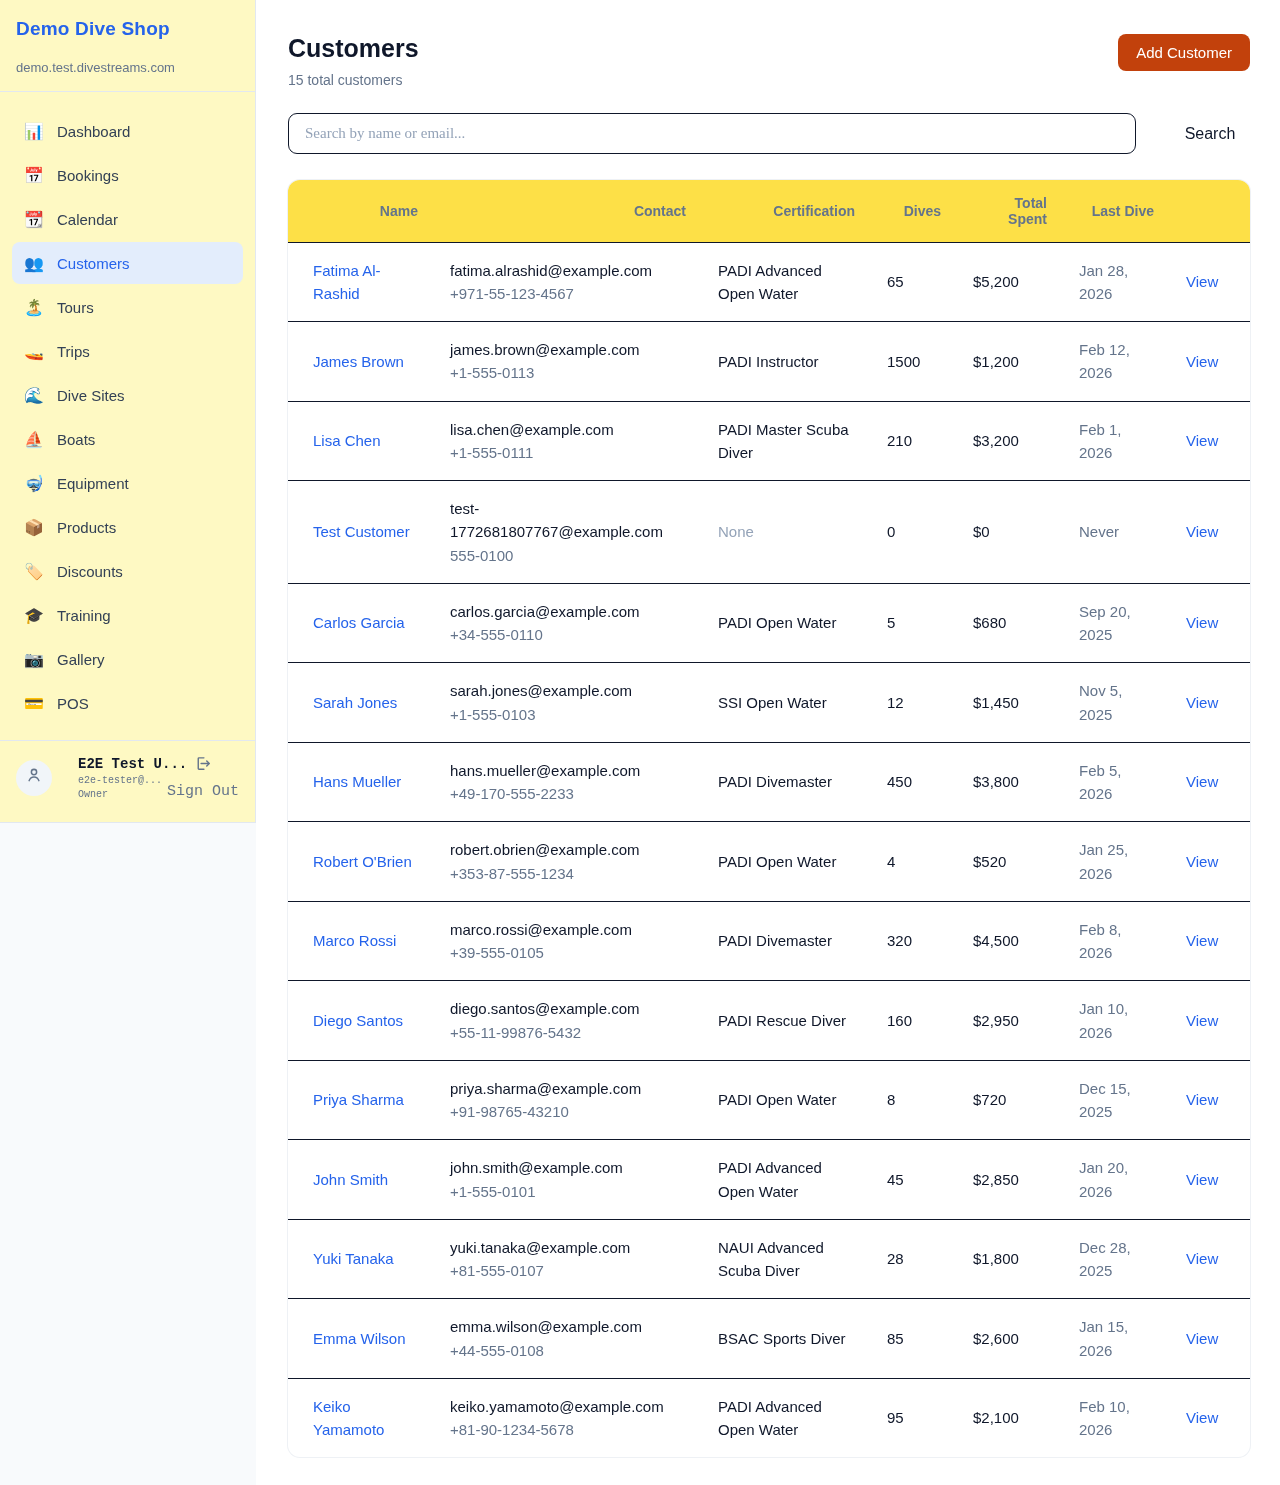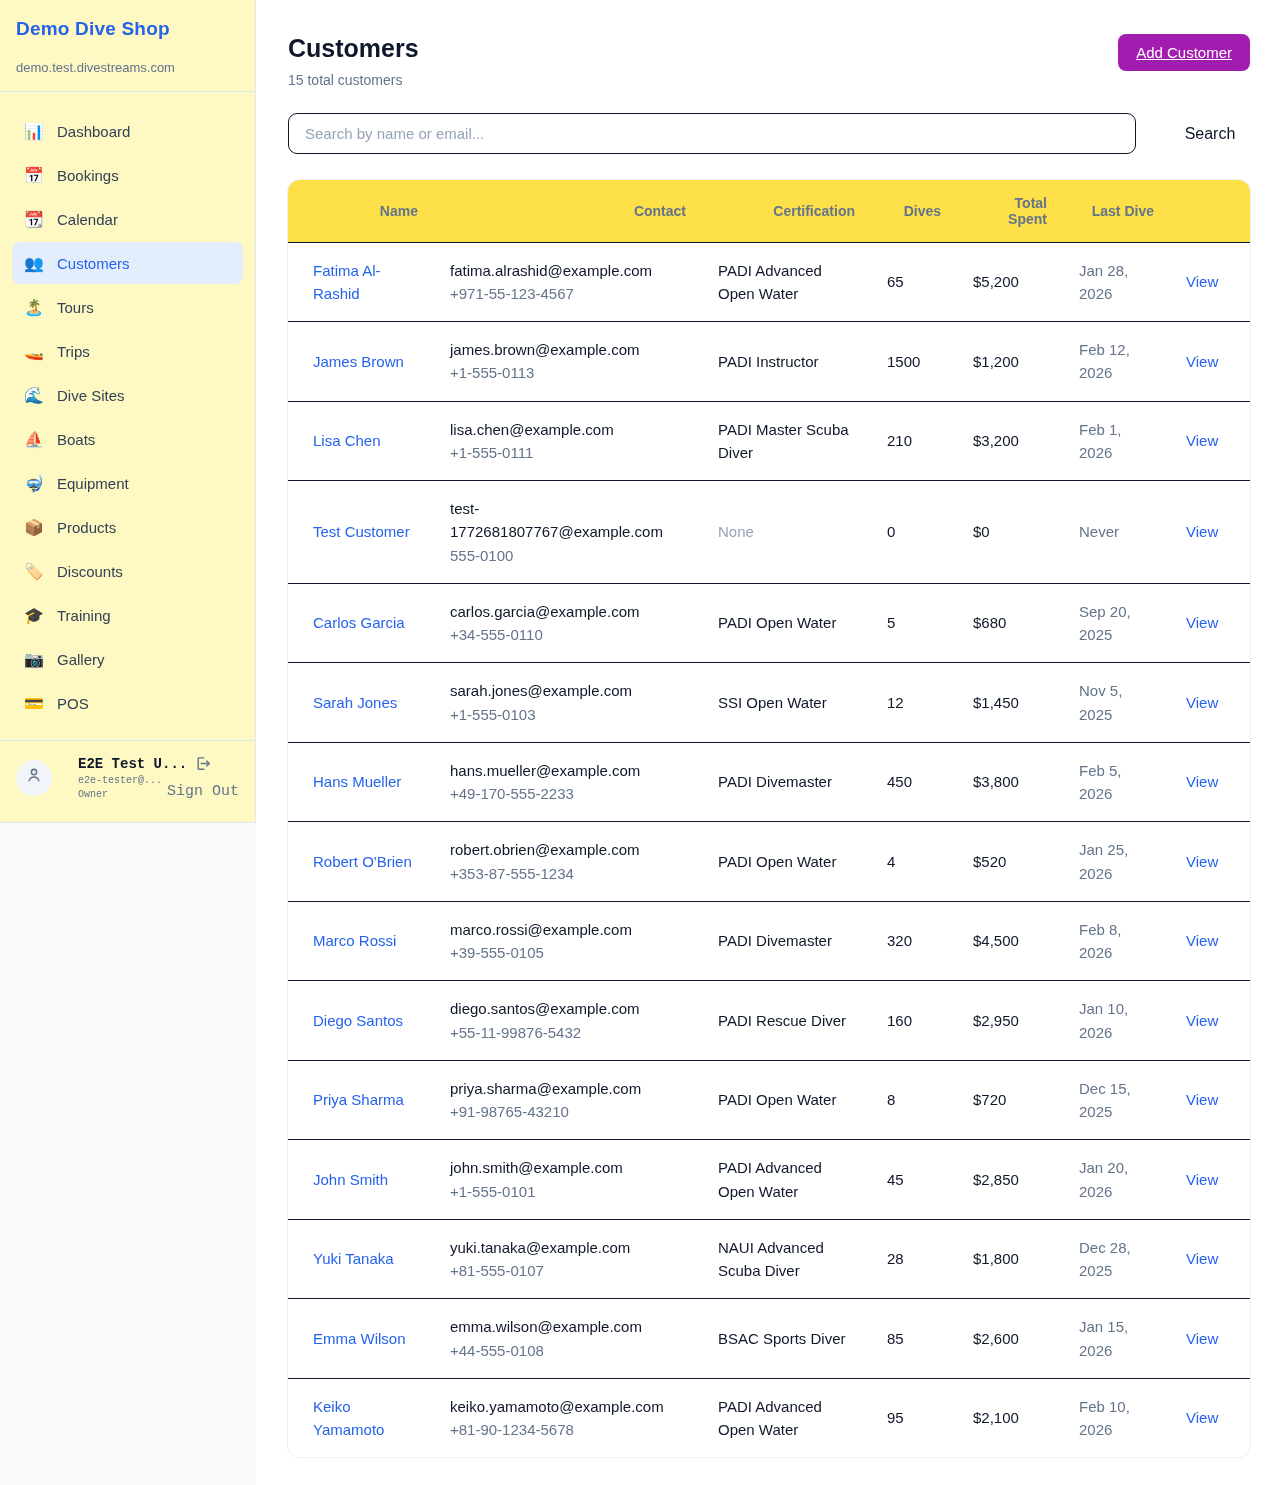--- a/index.html
+++ b/index.html
@@ -58,34 +58,33 @@
   .main {
     margin-left: 256px;
     background: #ffffff;
     min-height: 1461px;
     padding: 34px 30px 30px 32px;
   }
   .page-header { display: flex; justify-content: space-between; align-items: flex-start; }
   .page-title { font-size: 25px; font-weight: bold; color: #0f172a; }
   .page-subtitle { font-size: 14px; color: #64748b; margin-top: 9px; }
   .btn-primary {
-    background: #a21caf; color: #ffffff;
+    background: #c2410c; color: #ffffff;
     font-size: 15px; font-weight: 500;
     border: none; border-radius: 8px;
     padding: 10px 18px; cursor: pointer;
     font-family: inherit;
-    text-decoration: underline;
   }
 
   .search-row { display: flex; align-items: center; margin-top: 25px; }
   .search-input {
     flex: 1; height: 41px;
     border: 1px solid #0f172a; border-radius: 9px;
     padding: 0 16px; font-size: 15px; color: #0f172a;
-    font-family: Liberation Sans, sans-serif; background: #ffffff; outline: none;
+    font-family: Liberation Serif, serif; background: #ffffff; outline: none;
   }
   .search-input::placeholder { color: #94a3b8; }
   .search-btn {
     background: none; border: none; cursor: pointer;
     font-family: inherit; font-size: 16px; color: #0f172a;
     padding: 8px 0; margin-left: 34px; width: 80px; text-align: center;
   }
 
   
   .table-card {

